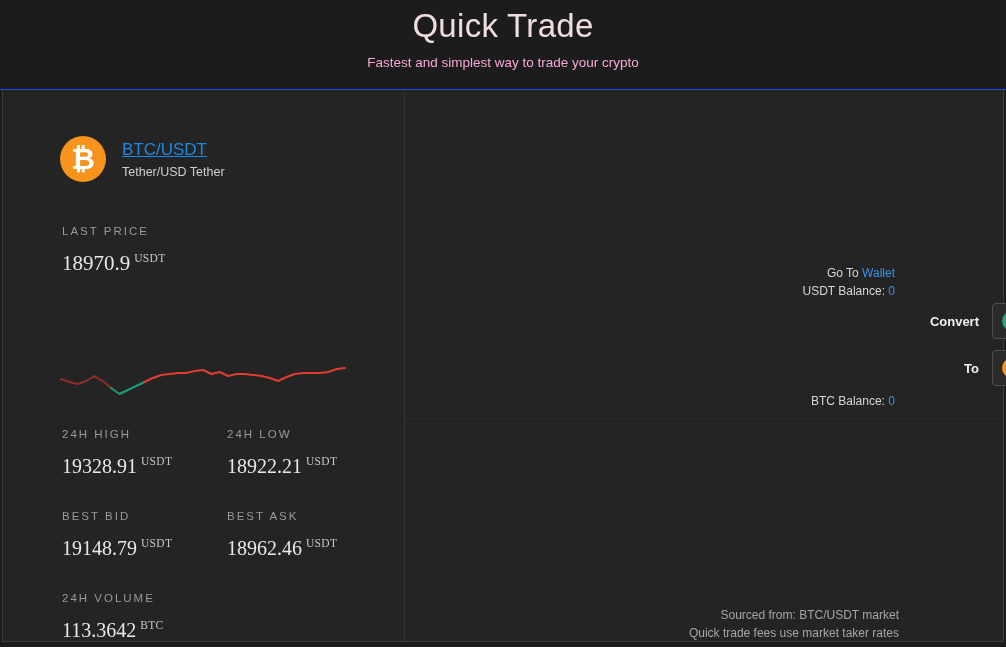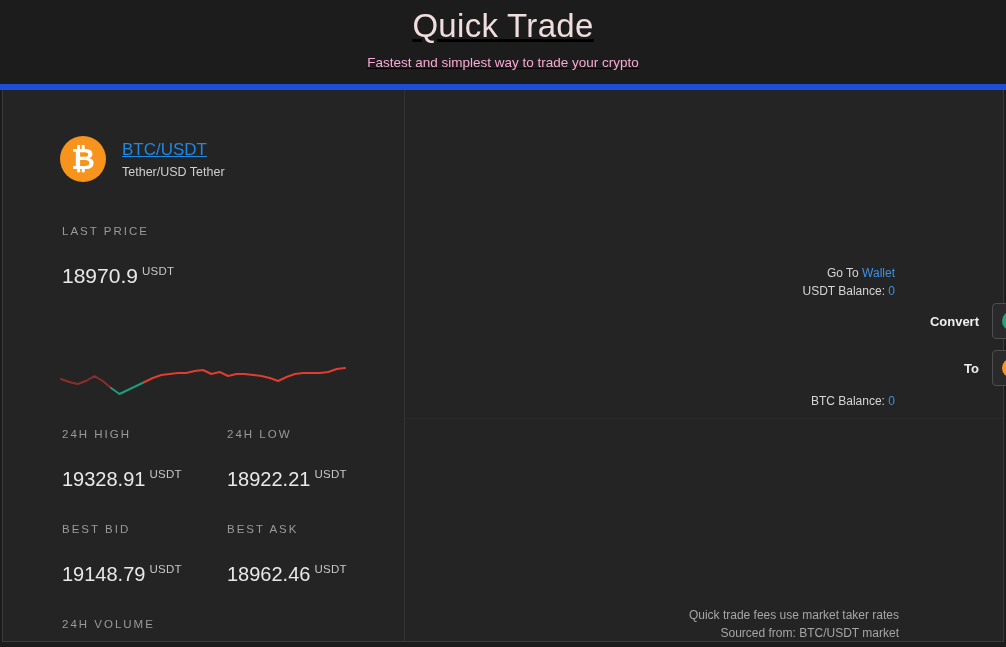--- a/index.html
+++ b/index.html
@@ -11,22 +11,21 @@
     font-family: "Liberation Sans", sans-serif;
     overflow: hidden;
   }
 
   
   .page-header {
     height: 90px;
     background: #1c1c1c;
     text-align: center;
     padding-top: 6px;
-    border-bottom: 6px solid #1d4ed8;
-    text-decoration: underline;
+    border-bottom: 1px solid #1d4ed8;
   }
   .page-title {
     font-size: 33px;
     font-weight: 400;
     color: #f0dede;
     letter-spacing: .3px;
     line-height: 40px;
   }
   .page-subtitle {
     font-size: 13.5px;
@@ -100,22 +99,23 @@
     font-size: 11.5px;
     letter-spacing: 2px;
     color: #9a9a9a;
     text-transform: uppercase;
     line-height: 14px;
   }
   .metric-value {
     font-size: 21px;
     color: #e8e8e8;
     line-height: 26px;
-    margin-top: 20px;
+    margin-top: 7px;
     white-space: nowrap;
+    font-family: Liberation Serif, serif;
   }
   .metric-unit {
     font-size: 11.5px;
     color: #c6c6c6;
     vertical-align: 8px;
     margin-left: 4px;
     letter-spacing: .3px;
   }
 
   .topstats {
@@ -362,17 +362,17 @@
     </div>
 
     <div class="balance-line btc-balance">
       <span>BTC Balance:</span>
       <span class="val">0</span>
     </div>
 
     <div class="panel-divider"></div>
 
     <div class="fee-note">
+      <div>Sourced from: BTC/USDT market</div>
       <div>Quick trade fees use market taker rates</div>
-      <div>Sourced from: BTC/USDT market</div>
     </div>
   </div>
 </div>
 
 </body></html>

